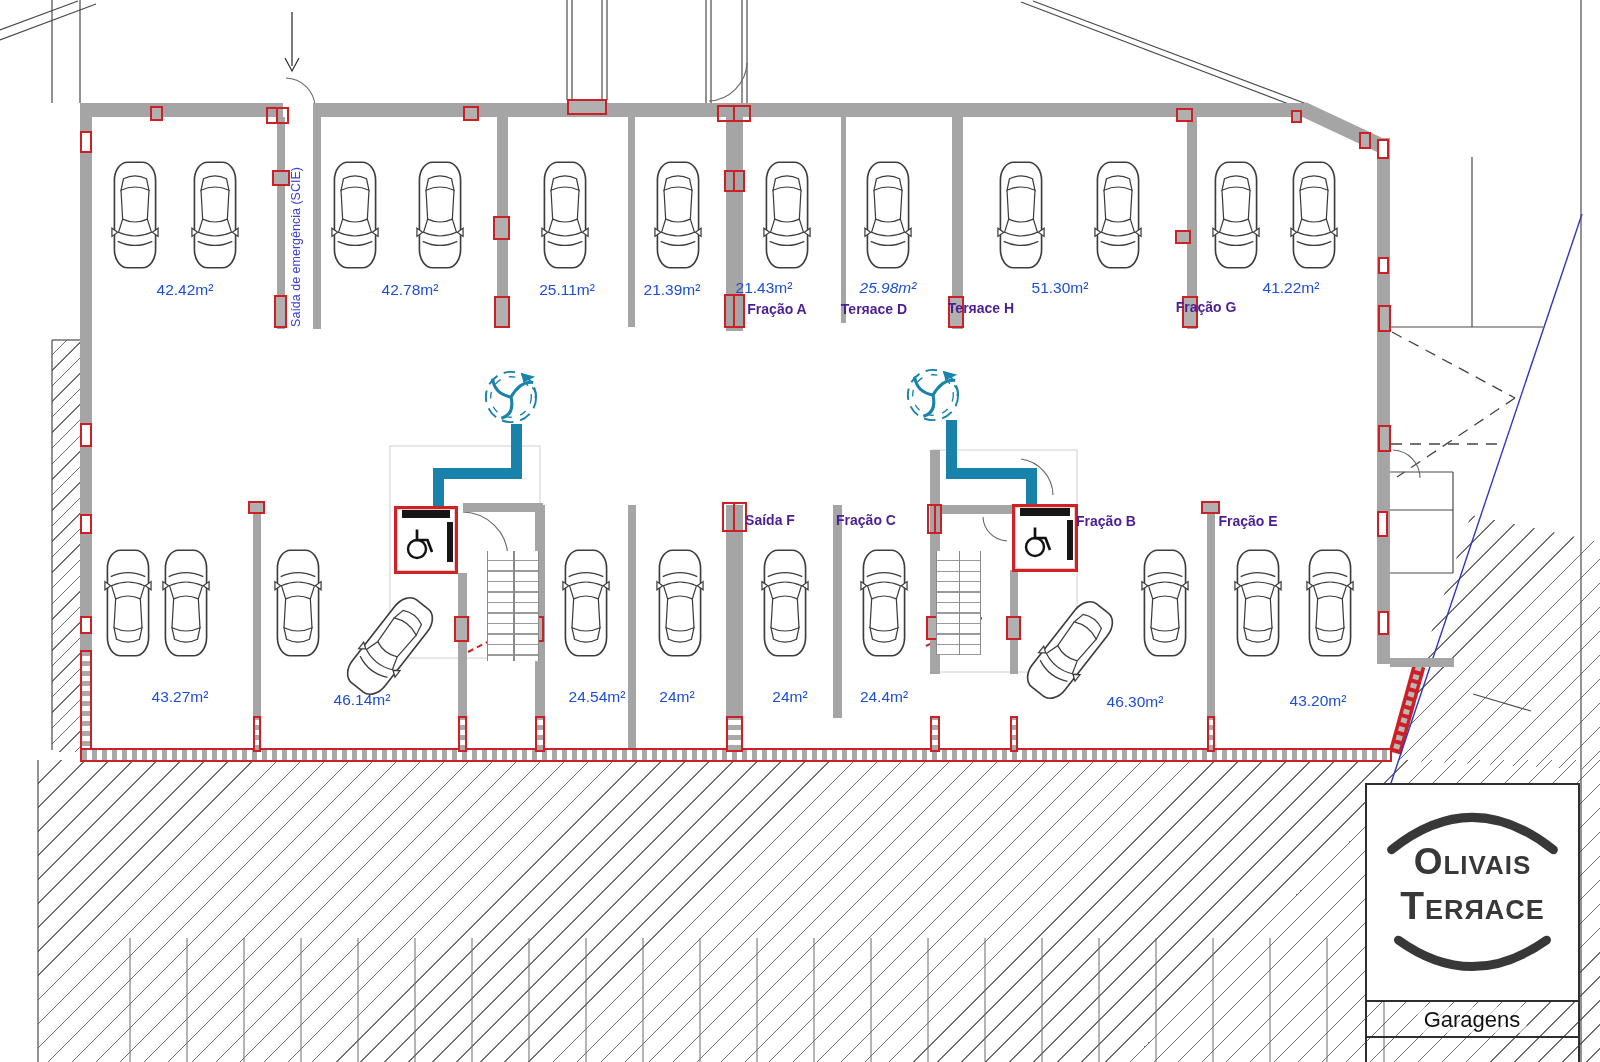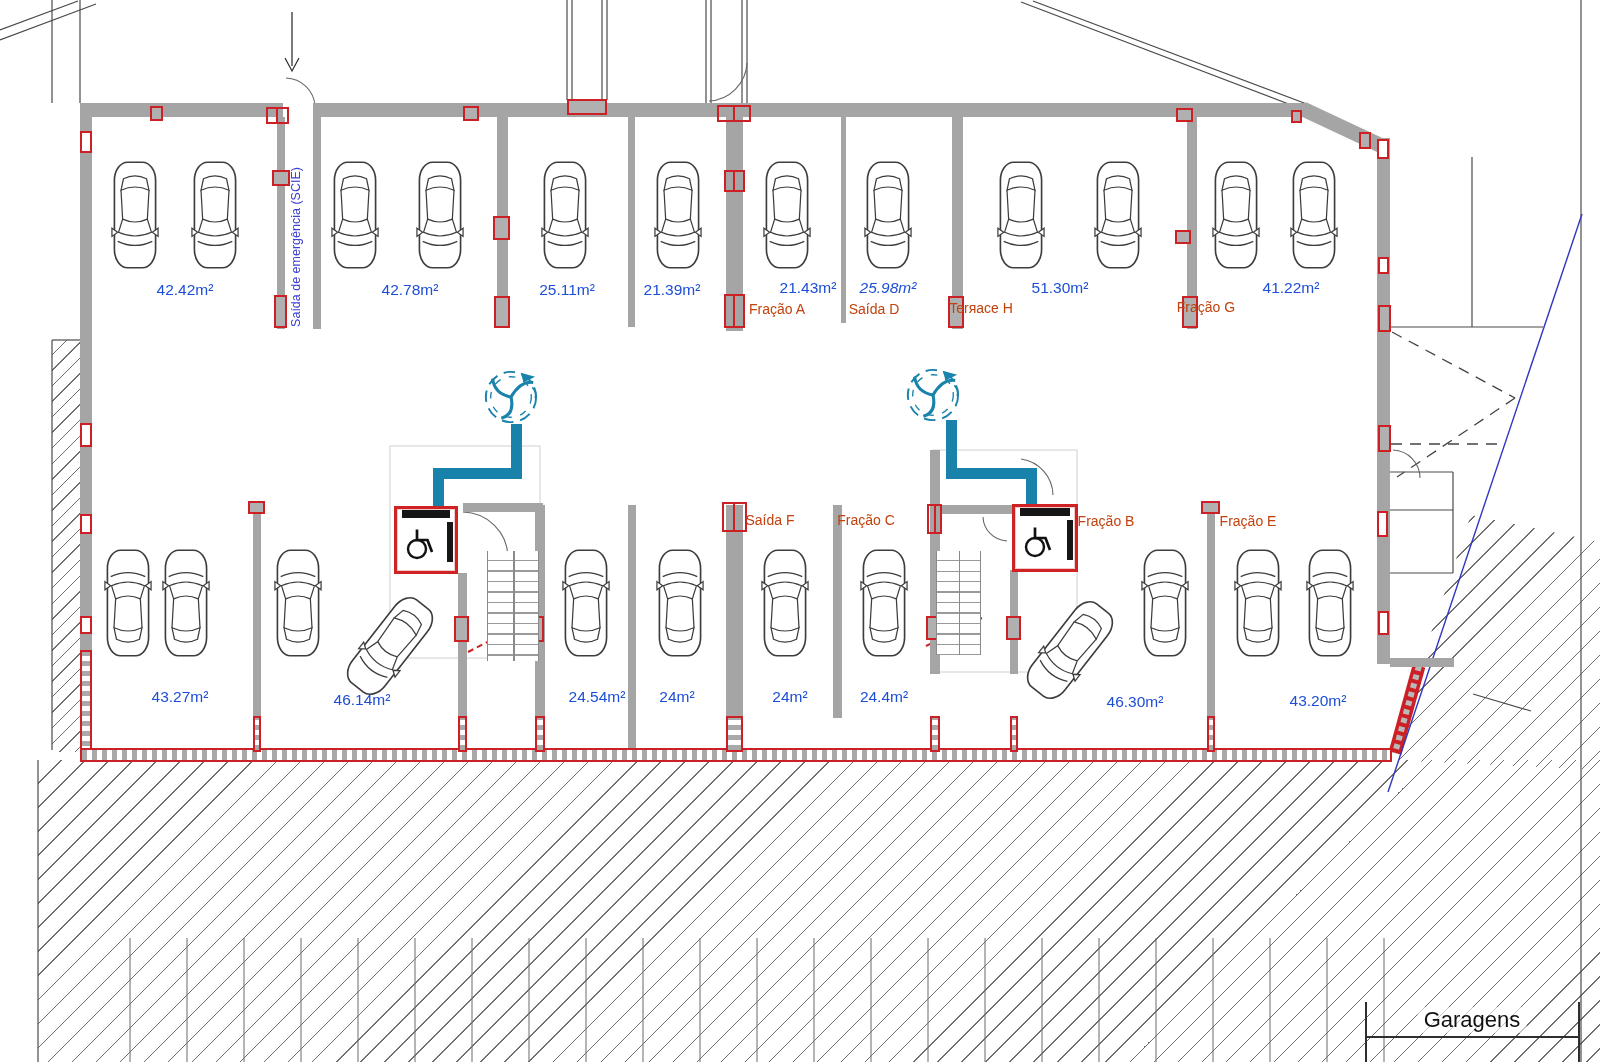--- a/index.html
+++ b/index.html
@@ -11,22 +11,22 @@
   .rwV{position:absolute;border:2px solid #cd2026;box-sizing:border-box;z-index:4;
        background:repeating-linear-gradient(0deg,#a9a9a9 0 5px,#fff 5px 10px);}
   .rm{position:absolute;border:2px solid #cd2026;background:#b0b0b0;box-sizing:border-box;z-index:4;}
   .rt{position:absolute;border:2px solid #cd2026;background:#fff;box-sizing:border-box;z-index:4;}
   .rframe{position:absolute;border:2px solid #cd2026;box-sizing:border-box;z-index:4;
        background:linear-gradient(90deg,transparent 0 calc(50% - 1px),#cd2026 calc(50% - 1px) calc(50% + 1px),transparent calc(50% + 1px));}
   .hatch{position:absolute;z-index:1;background:repeating-linear-gradient(135deg,transparent 0 16px,#6f6f6f 16px 17px);}
   .hatchf{position:absolute;z-index:1;background:repeating-linear-gradient(135deg,transparent 0 10px,#6f6f6f 10px 11px);}
   .alabel{position:absolute;transform:translate(-50%,-50%);font-size:15.5px;color:#1d4ed8;
           white-space:nowrap;z-index:7;}
-  .flabel{position:absolute;transform:translate(-50%,-50%);font-size:14px;color:#c2410c;
-          white-space:nowrap;z-index:7;}
+  .flabel{position:absolute;transform:translate(-50%,-50%);font-size:14px;color:#4c1d95;
+          white-space:nowrap;z-index:7;font-weight:bold;}
   .car{position:absolute;width:56px;height:130px;z-index:5;}
   .car svg{width:100%;height:100%;display:block;}
   .car.s svg{transform:rotate(180deg);}
   .duct{position:absolute;background:#1982aa;z-index:4;}
   .fan{position:absolute;width:58px;height:58px;z-index:5;}
   .elev{position:absolute;border:3px solid #cf2222;box-shadow:inset 0 0 0 1px #f3c9c9;background:#fff;z-index:5;box-sizing:border-box;}
   .emach{position:absolute;top:1px;left:5px;right:5px;height:8px;background:#161616;}
   .erail{position:absolute;right:2px;top:13px;width:6px;height:40px;background:#161616;}
   .ewc{position:absolute;left:5px;top:12px;width:36px;height:44px;}
   .stairs{position:absolute;border-left:1.5px solid #8a8a8a;border-right:1.5px solid #8a8a8a;z-index:4;
@@ -378,44 +378,52 @@
   <div class="car" style="left:1302px;top:538px;">
       <svg viewBox="0 0 68 136">
         <use href="#carSym"></use>
       </svg>
     </div>
 
   <div class="alabel" style="left:185px;top:290px;">42.42m²</div>
   <div class="alabel" style="left:410px;top:290px;">42.78m²</div>
   <div class="alabel" style="left:567px;top:290px;">25.11m²</div>
   <div class="alabel" style="left:672px;top:290px;">21.39m²</div>
-  <div class="alabel" style="left:808px;top:288px;">21.43m²</div>
+  <div class="alabel" style="left:764px;top:288px;">21.43m²</div>
   <div class="alabel" style="left:888px;top:288px;font-style:italic;">25.98m²</div>
   <div class="alabel" style="left:1060px;top:288px;">51.30m²</div>
   <div class="alabel" style="left:1291px;top:288px;">41.22m²</div>
 
   <div class="flabel" style="left:777px;top:309px;">Fração A</div>
-  <div class="flabel" style="left:874px;top:309px;">Saída D</div>
+  <div class="flabel" style="left:874px;top:309px;">Terяace D</div>
   <div class="flabel" style="left:981px;top:308px;">Terяace H</div>
   <div class="flabel" style="left:1206px;top:307px;">Fração G</div>
 
   <div class="alabel" style="left:180px;top:697px;">43.27m²</div>
   <div class="alabel" style="left:362px;top:700px;">46.14m²</div>
   <div class="alabel" style="left:597px;top:697px;">24.54m²</div>
   <div class="alabel" style="left:677px;top:697px;">24m²</div>
   <div class="alabel" style="left:790px;top:697px;">24m²</div>
   <div class="alabel" style="left:884px;top:697px;">24.4m²</div>
   <div class="alabel" style="left:1135px;top:702px;">46.30m²</div>
   <div class="alabel" style="left:1318px;top:701px;">43.20m²</div>
 
   <div class="flabel" style="left:770px;top:520px;">Saída F</div>
   <div class="flabel" style="left:866px;top:520px;">Fração C</div>
   <div class="flabel" style="left:1106px;top:521px;">Fração B</div>
   <div class="flabel" style="left:1248px;top:521px;">Fração E</div>
 
   <div id="exitText">Saída de emergência (SCIE)</div>
 
 
+  <div id="logoBox">
+    <svg viewBox="0 0 215 219">
+      <path d="M25 66 Q107 0 190 66" stroke="#383838" stroke-width="9" fill="none" stroke-linecap="round"></path>
+      <path d="M32 158 Q107 212 183 158" stroke="#383838" stroke-width="9" fill="none" stroke-linecap="round"></path>
+    </svg>
+    <div class="logoT1">Olivais</div>
+    <div class="logoT2">Terяace</div>
+  </div>
   <div id="tband1"></div>
   <div id="tband2"></div>
   <div id="garagensLabel">Garagens</div>
 
 </div>
 
 </body></html>

